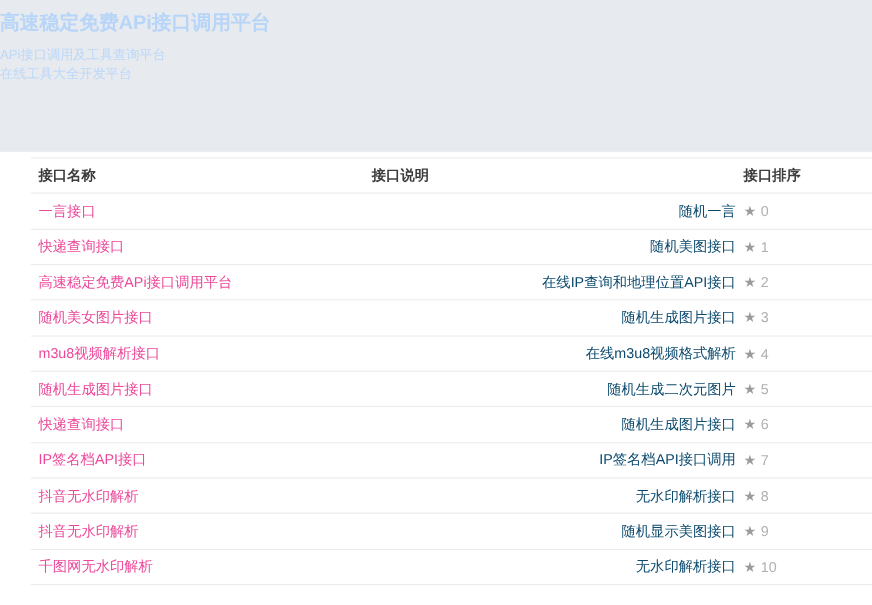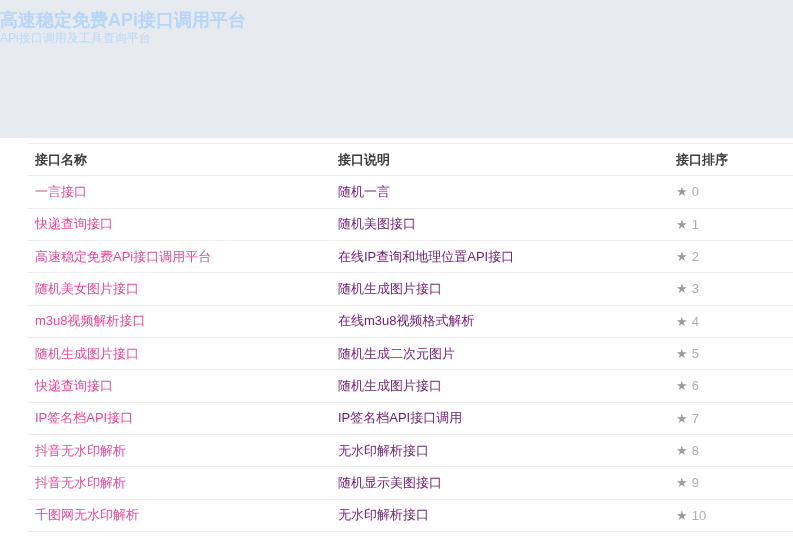--- a/index.html
+++ b/index.html
@@ -15,21 +15,21 @@
     text-align: left;
   }
   .hero-title {
     padding-top: 9px;
     font-size: 18px;
     font-weight: bold;
     color: #b7d5f8;
     line-height: 22px;
   }
   .hero-sub1 {
-    margin-top: 0;
+    margin-top: 12px;
     font-size: 12px;
     color: #bcd8f9;
     line-height: 15px;
   }
   .hero-sub2 {
     margin-top: 2px;
     font-size: 12px;
     color: #bcd8f9;
     line-height: 15px;
   }
@@ -56,34 +56,35 @@
     font-size: 13px;
     white-space: nowrap;
     overflow: hidden;
   }
   .api-table th {
     font-weight: bold;
     color: #3c3c3c;
     margin-left: 14px;
   }
   td.name-cell { color: #ec4899; }
-  td.desc-cell { color: #701a75; }
+  td.desc-cell { color: #0c4a6e; text-align: right; }
   td.rank-cell { color: #b0b0b0; }
   .star-icon {
     color: #9b9b9b;
     font-size: 13px;
     margin-right: 4px;
   }
 </style>
 </head>
 <body>
 
 <div class="hero">
   <div class="hero-title">高速稳定免费APi接口调用平台</div>
   <div class="hero-sub1">APi接口调用及工具查询平台</div>
+  <div class="hero-sub2">在线工具大全开发平台</div>
 </div>
 
 <table class="api-table">
   <colgroup>
       <col class="c1">
       <col class="c2">
       <col class="c3">
     </colgroup>
   <thead>
     <tr>

